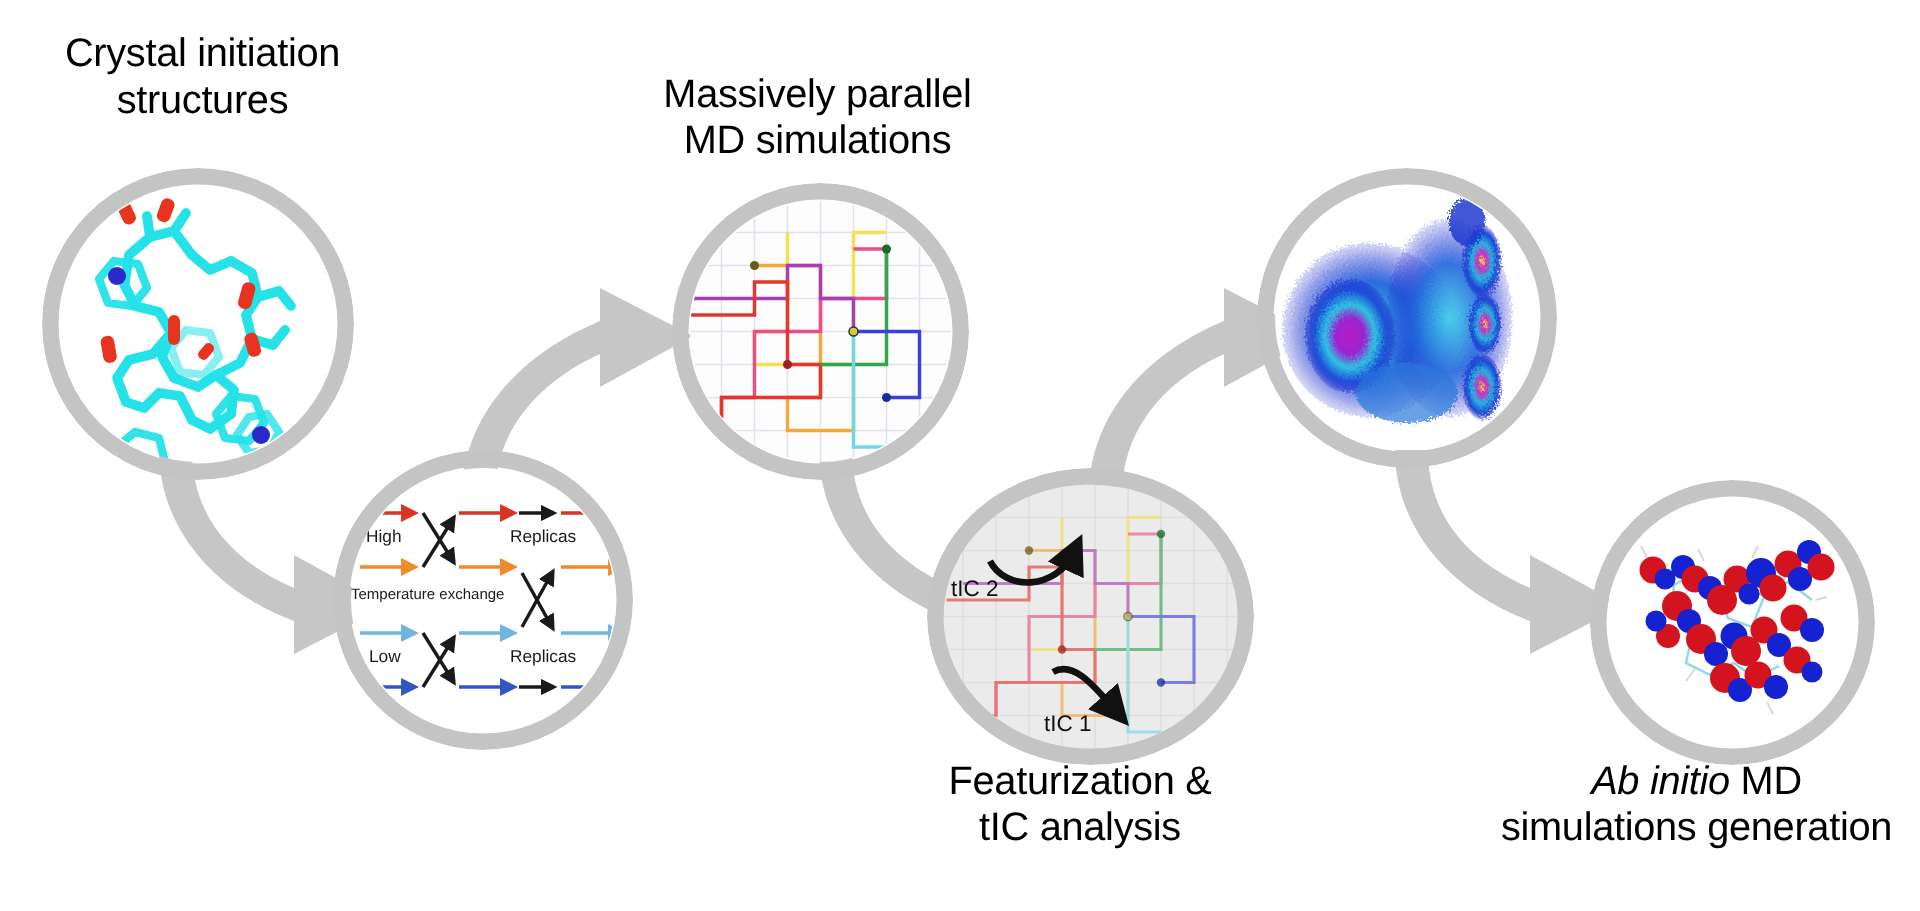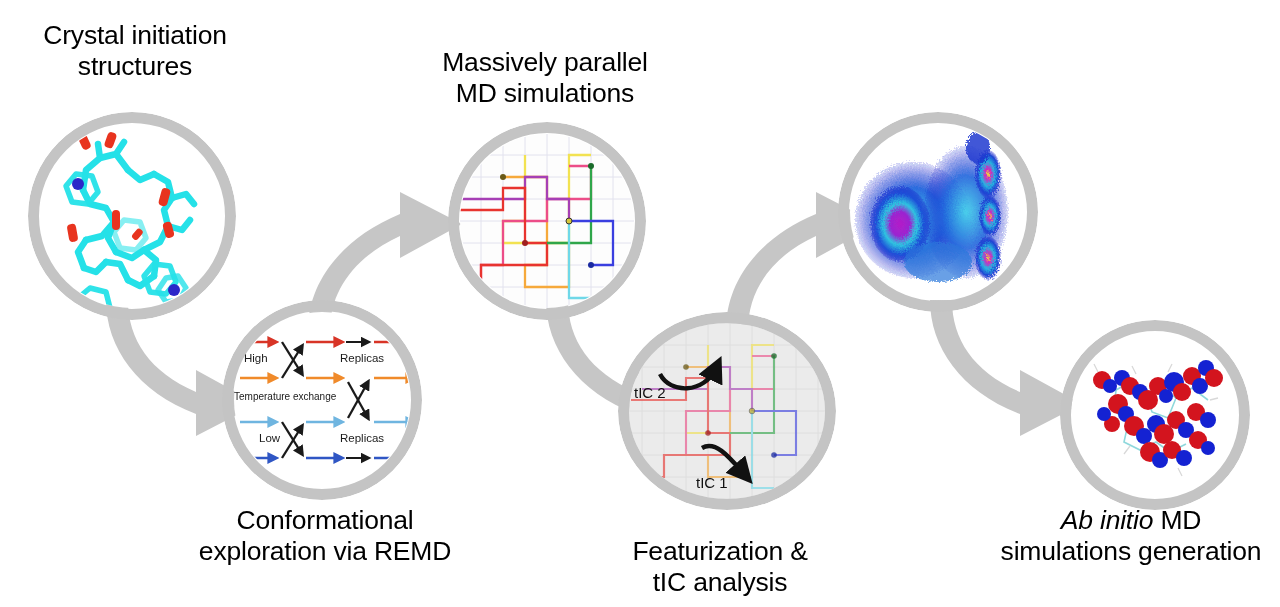--- a/index.html
+++ b/index.html
@@ -189,28 +189,26 @@
           <line x1="126" y1="82" x2="146" y2="118" marker-end="url(#arrBlk)"></line>
           <line x1="60" y1="158" x2="80" y2="126" marker-end="url(#arrBlk)"></line>
           <line x1="60" y1="122" x2="80" y2="154" marker-end="url(#arrBlk)"></line>
         </g>
       </g>
     </svg>
 
     <div class="remd-label" style="left:22px;top:52px;font-size:11.5px;">High</div>
     <div class="remd-label" style="left:118px;top:52px;font-size:11.5px;">Replicas</div>
     <div class="remd-label" style="left:12px;top:91px;font-size:10px;">Temperature exchange</div>
-    <div class="remd-label" style="left:24px;top:132px;font-size:11.5px;margin-left:13px;">Low</div>
+    <div class="remd-label" style="left:24px;top:132px;font-size:11.5px;">Low</div>
     <div class="remd-label" style="left:118px;top:132px;font-size:11.5px;">Replicas</div>
 
     <div class="ring" style="left:0;top:0;width:200px;height:200px;"></div>
   </div>
 
-  <div class="caption" style="left:160px;top:505px;width:330px;">Conformational
-exploration via REMD</div>
 
   <div class="node" style="left:448px;top:122px;width:198px;height:198px;">
     <svg width="198" height="198" viewBox="0 0 198 198">
       <defs>
         <clipPath id="clipMd">
             <circle cx="99" cy="99" r="87"></circle>
           </clipPath>
       </defs>
       <g clip-path="url(#clipMd)">
         <rect x="0" y="0" width="198" height="198" fill="#fdfdfd"></rect>
@@ -327,21 +325,21 @@
         <path d="M84 136 C98 128, 112 146, 126 162" stroke="#111" stroke-width="4.4" fill="none" marker-end="url(#arrTicBlk)"></path>
       </g>
     </svg>
 
     <div class="tic-label" style="left:16px;top:36px;margin-top:36px;">tIC 2</div>
     <div class="tic-label" style="left:78px;top:162px;">tIC 1</div>
 
     <div class="ring" style="left:0;top:0;width:218px;height:198px;"></div>
   </div>
 
-  <div class="caption" style="left:570px;top:505px;width:300px;margin-top:31px;">Featurization &amp;
+  <div class="caption" style="left:570px;top:505px;width:300px;">Featurization &amp;
 tIC analysis</div>
 
   <div class="node" style="left:838px;top:112px;width:200px;height:200px;">
     <svg width="200" height="200" viewBox="0 0 200 200">
       <defs>
         <clipPath id="clipLs">
             <circle cx="100" cy="100" r="88"></circle>
           </clipPath>
         <radialGradient id="blobA" cx="50%" cy="50%" r="50%">
           <stop offset="0%" stop-color="#b41ec8"></stop>

